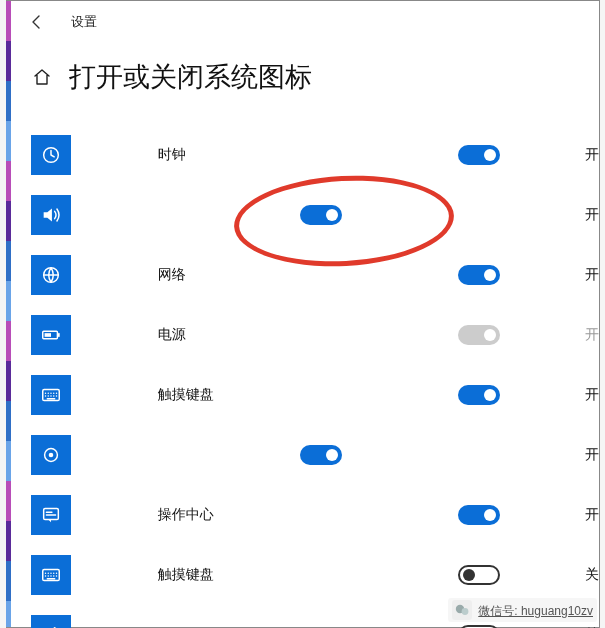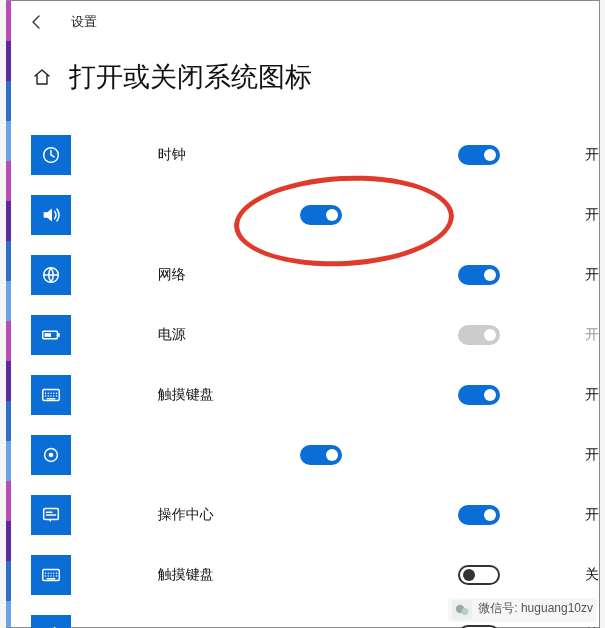--- a/index.html
+++ b/index.html
@@ -109,26 +109,27 @@
   .highlight-ellipse {
     position:absolute;
     pointer-events:none;
     border:5px solid #e03a2b;
     border-radius:50%;
     transform:rotate(-3deg);
   }
   .wx-widget {
     position:absolute;
     right:8px; bottom:6px;
-    display:flex; align-items:flex-start;
+    display:flex; align-items:flex-end;
     background:rgba(245,245,245,0.9);
     padding:2px 4px;
     border-radius:3px;
     font-size:12px;
     color:#555;
+    text-decoration:underline;
   }
   .wx-widget .wx-ico {
     width:20px; height:20px;
     margin-right:6px;
     border-radius:3px;
     display:flex; align-items:center; justify-content:center;
     background:#eee;
   }
 </style>
 </head>

